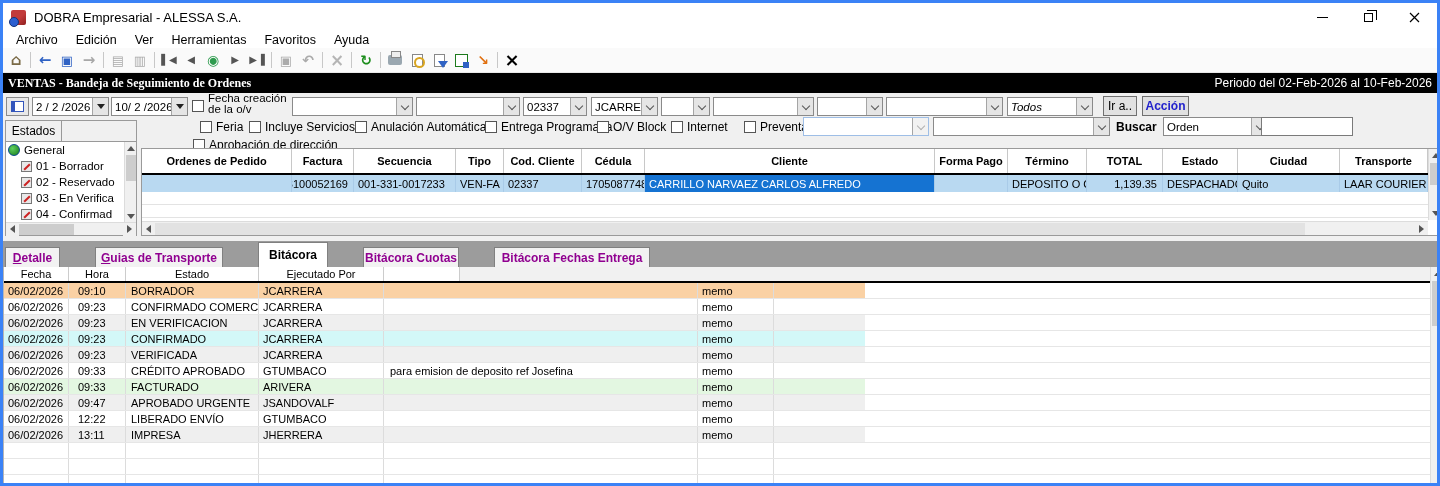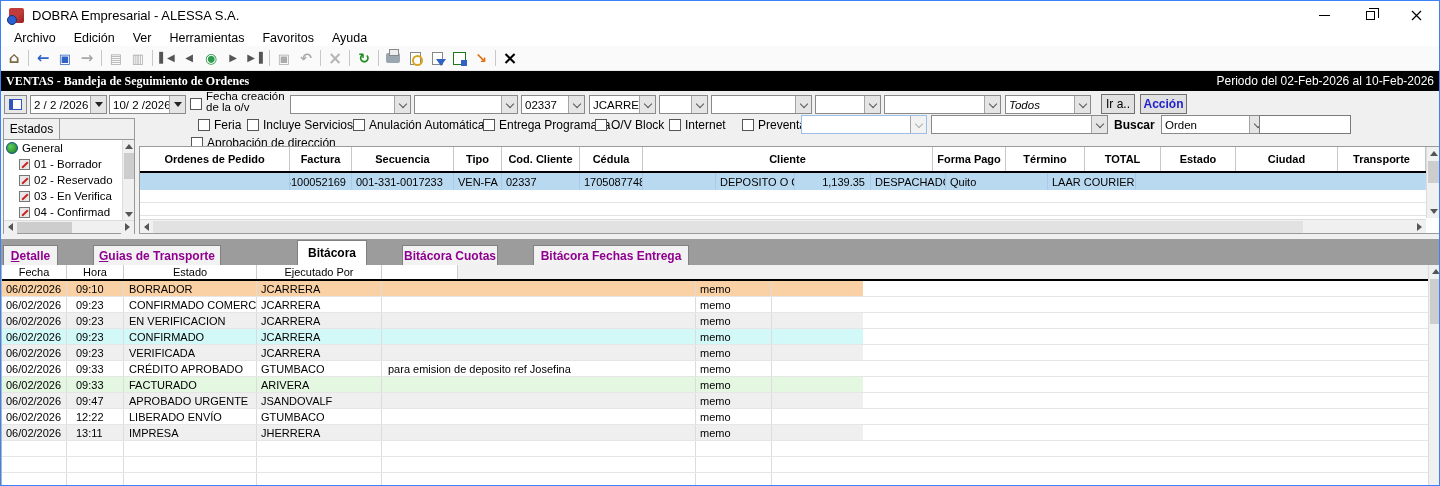--- a/index.html
+++ b/index.html
@@ -1,17 +1,17 @@
 <!DOCTYPE html>
 <html><head>
 <meta charset="utf-8">
 <style>
   html,body{margin:0;padding:0;background:#fff;}
   *{box-sizing:border-box;}
-  .app{position:relative;width:1440px;height:486px;border:1px solid #3b82f6;
+  .app{position:relative;width:1440px;height:486px;border:3px solid #3b82f6;
        font-family:"Liberation Sans",sans-serif;font-size:12px;color:#000;
        background:#fff;overflow:hidden;}
 
   
   .titlebar{height:28px;display:flex;align-items:center;background:#fff;padding-left:8px;}
   .appicon{width:15px;height:15px;border-radius:2px;background:linear-gradient(135deg,#c23b3b 55%,#8f1f1f);position:relative;flex:0 0 auto;}
   .appicon::after{content:"";position:absolute;left:-2px;bottom:-2px;width:8px;height:8px;border-radius:50%;background:#2c5fd0;border:1px solid #14337a;}
   .title{margin-left:8px;font-size:13px;}
   .wctrl{margin-left:auto;display:flex;height:28px;}
   .wbtn{width:46px;height:28px;display:flex;align-items:center;justify-content:center;}
@@ -107,21 +107,21 @@
   .grow .gc.num{justify-content:flex-end;padding-right:5px;padding-left:0;}
   .grow .gc.sel{background:#1573d2;color:#fff;}
   .gempty{height:13px;border-bottom:1px solid #e3e3e3;}
   .oc0{width:150px}.oc1{width:62px}.oc2{width:102px}.oc3{width:48px}.oc4{width:78px}.oc5{width:63px}.oc6{width:290px}
   .oc7{width:73px}.oc8{width:79px}.oc9{width:76px}.oc10{width:75px}.oc11{width:102px}.oc12{width:88px}
 
   
   .tabband{left:0;top:148px;width:1440px;height:26px;background:#9c9c9c;display:flex;align-items:flex-end;gap:32px;}
   .dtab{height:20px;background:#f2f2f2;border:1px solid #808080;border-bottom:none;display:flex;align-items:center;justify-content:center;font-weight:bold;font-size:12px;color:#900090;margin-right:3px;}
   .dtab .tlabel{display:block;}
-  .dtab.active{height:25px;background:#fff;color:#000;margin-left:41px;}
+  .dtab.active{height:25px;background:#fff;color:#000;}
   .dtab.ul .tlabel::first-letter{text-decoration:underline;}
   .dtab:first-child{margin-left:2px;}
 
   
   .bita{left:0;top:174px;width:1440px;height:222px;background:#fff;overflow:hidden;border-left:1px solid #b5b5b5;}
   .bhead{display:flex;height:16px;border-bottom:2px solid #000;background:#fff;width:1427px;}
   .bhead .bhc{display:flex;align-items:center;justify-content:center;font-size:11px;border-right:1px solid #ccc;white-space:nowrap;overflow:hidden;}
   .bhead .bfill{flex:1;background:#f1f1f1;}
   .brow{width:1427px;height:16px;border-bottom:1px solid #e6e6e6;display:flex;}
   .brow-c{display:flex;width:861px;height:100%;}
@@ -418,20 +418,21 @@
         <span class="hc oc11">Ciudad</span>
         <span class="hc oc12">Transporte</span>
       </div>
       <div class="grow">
         <span class="gc oc0"></span>
         <span class="gc oc1 num">3100052169</span>
         <span class="gc oc2">001-331-0017233</span>
         <span class="gc oc3">VEN-FA</span>
         <span class="gc oc4">02337</span>
         <span class="gc oc5">17050877480</span>
+        <span class="gc oc6 sel">CARRILLO NARVAEZ CARLOS ALFREDO</span>
         <span class="gc oc7"></span>
         <span class="gc oc8">DEPOSITO O CH</span>
         <span class="gc oc9 num">1,139.35</span>
         <span class="gc oc10">DESPACHADO</span>
         <span class="gc oc11">Quito</span>
         <span class="gc oc12">LAAR COURIER</span>
       </div>
       <div class="gempty"></div>
       <div class="gempty"></div>
       <div class="hscroll abs" style="left:0;top:72px;width:1286px;height:14px;">

